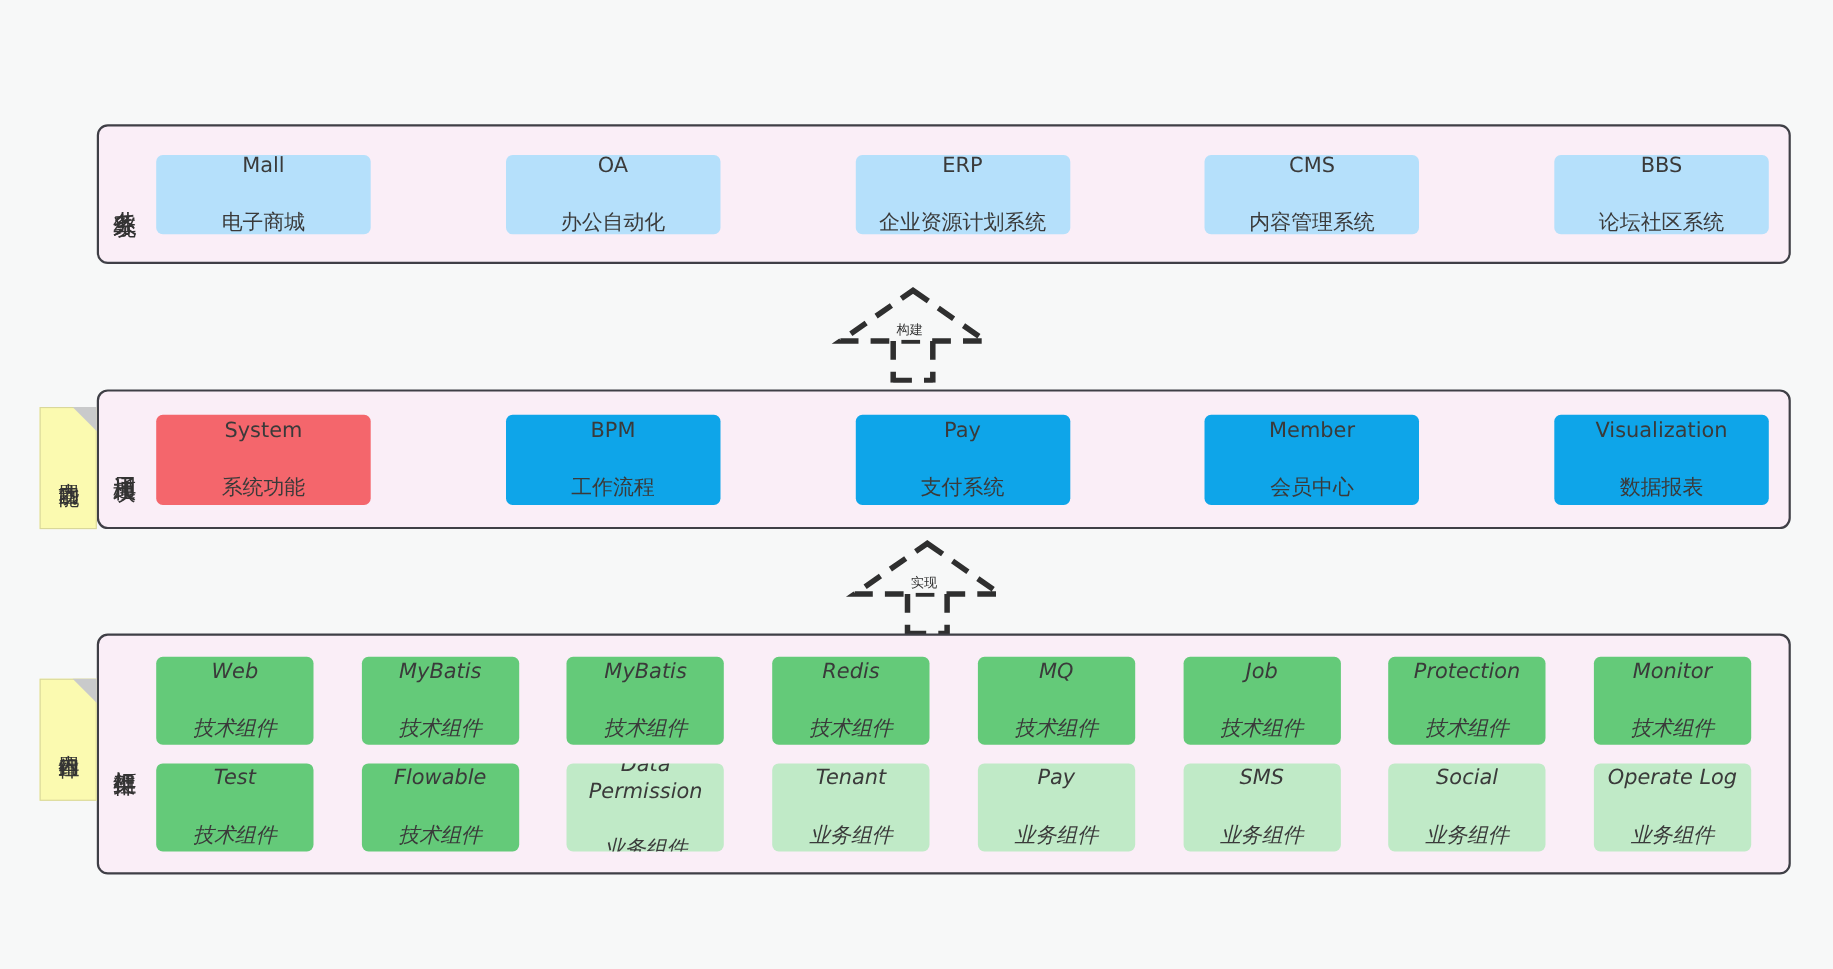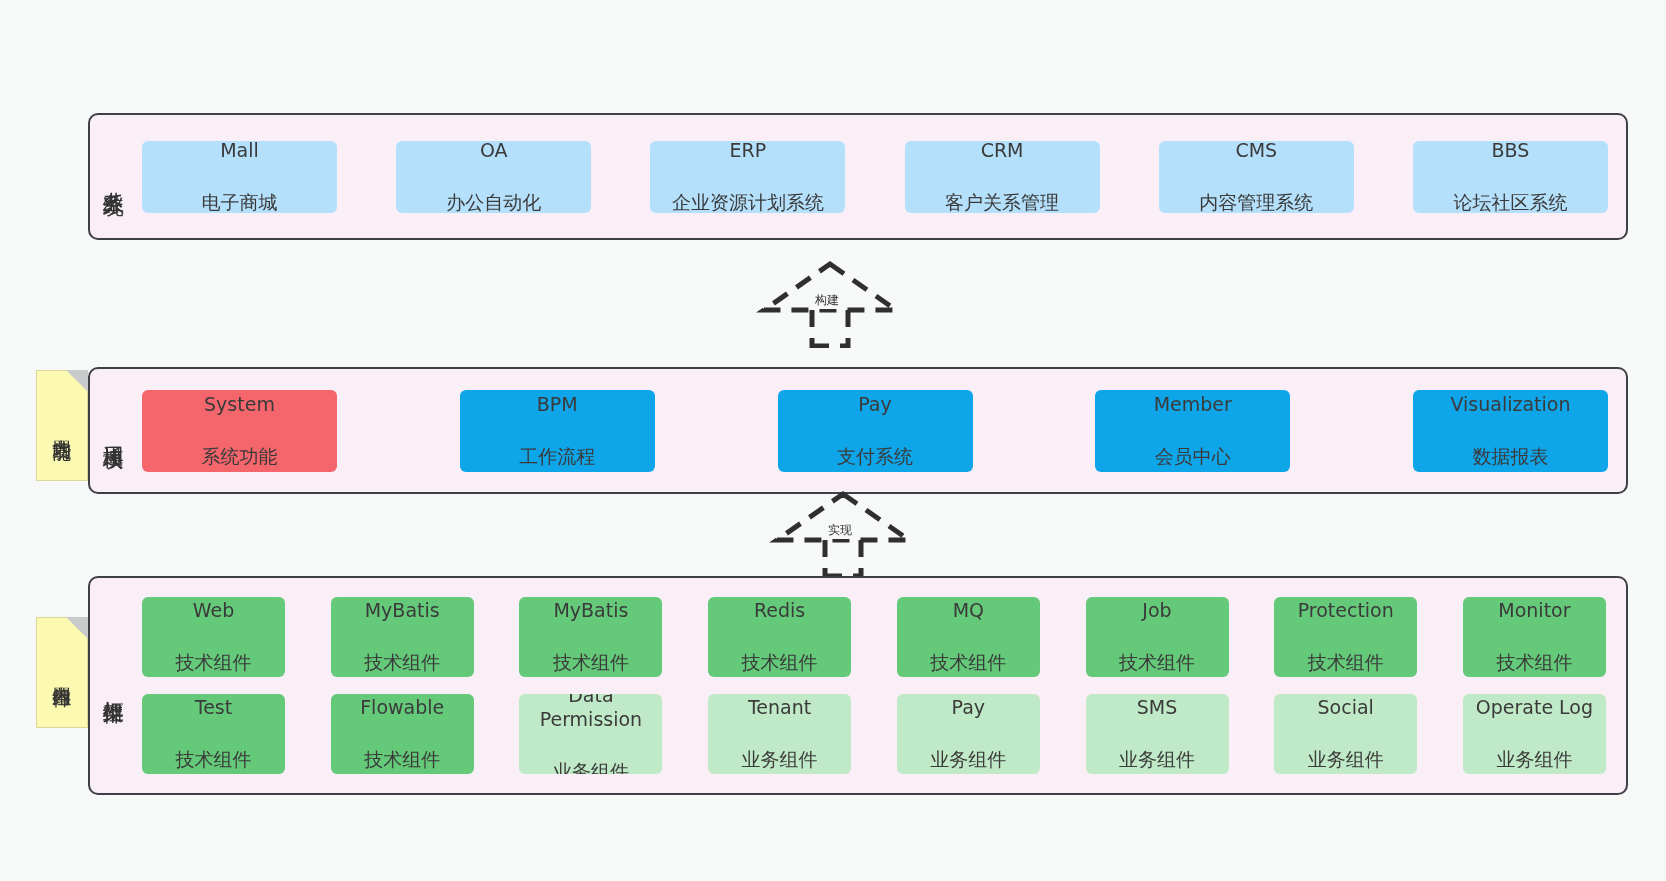--- a/index.html
+++ b/index.html
@@ -94,24 +94,24 @@
   .mod .node.strong { background: #f4666c; }
   .mod .node.soft   { background: #0ea5e9; }
 
   
   .fw .node { height: 80px; width: 143px; }
   .fw .node.tech { background: #64ca79; }
   .fw .node.biz2 { background: #c0eac7; }
 
   
   #layer-business  { left: 88px;  top: 113px; width: 1540px; height: 127px; }
-  #layer-module    { left: 88px;  top: 367px; width: 1540px; height: 127px; }
+  #layer-module    { left: 88px;  top: 354px; width: 1540px; height: 127px; }
   #layer-framework { left: 88px;  top: 576px; width: 1540px; height: 219px; }
 
-  #layer-framework .layer-body { gap: 17px; padding: 0 20px 0 6px; }
+  #layer-framework .layer-body { gap: 17px; padding: 0 34px 0 6px; font-style: italic; }
 
   
   .note {
     position: absolute;
     width: 52px;
     background: #fbfab0;
     border: 1px solid #d9d89a;
     box-sizing: border-box;
     display: flex;
     align-items: center;
@@ -169,24 +169,20 @@
         </div>
         <div class="node">
           <span class="t1">OA</span>
           <span class="t2">办公自动化</span>
         </div>
         <div class="node">
           <span class="t1">ERP</span>
           <span class="t2">企业资源计划系统</span>
         </div>
         <div class="node">
-          <span class="t1">CRM</span>
-          <span class="t2">客户关系管理</span>
-        </div>
-        <div class="node">
           <span class="t1">CMS</span>
           <span class="t2">内容管理系统</span>
         </div>
         <div class="node">
           <span class="t1">BBS</span>
           <span class="t2">论坛社区系统</span>
         </div>
       </div>
     </div>
   </div>

